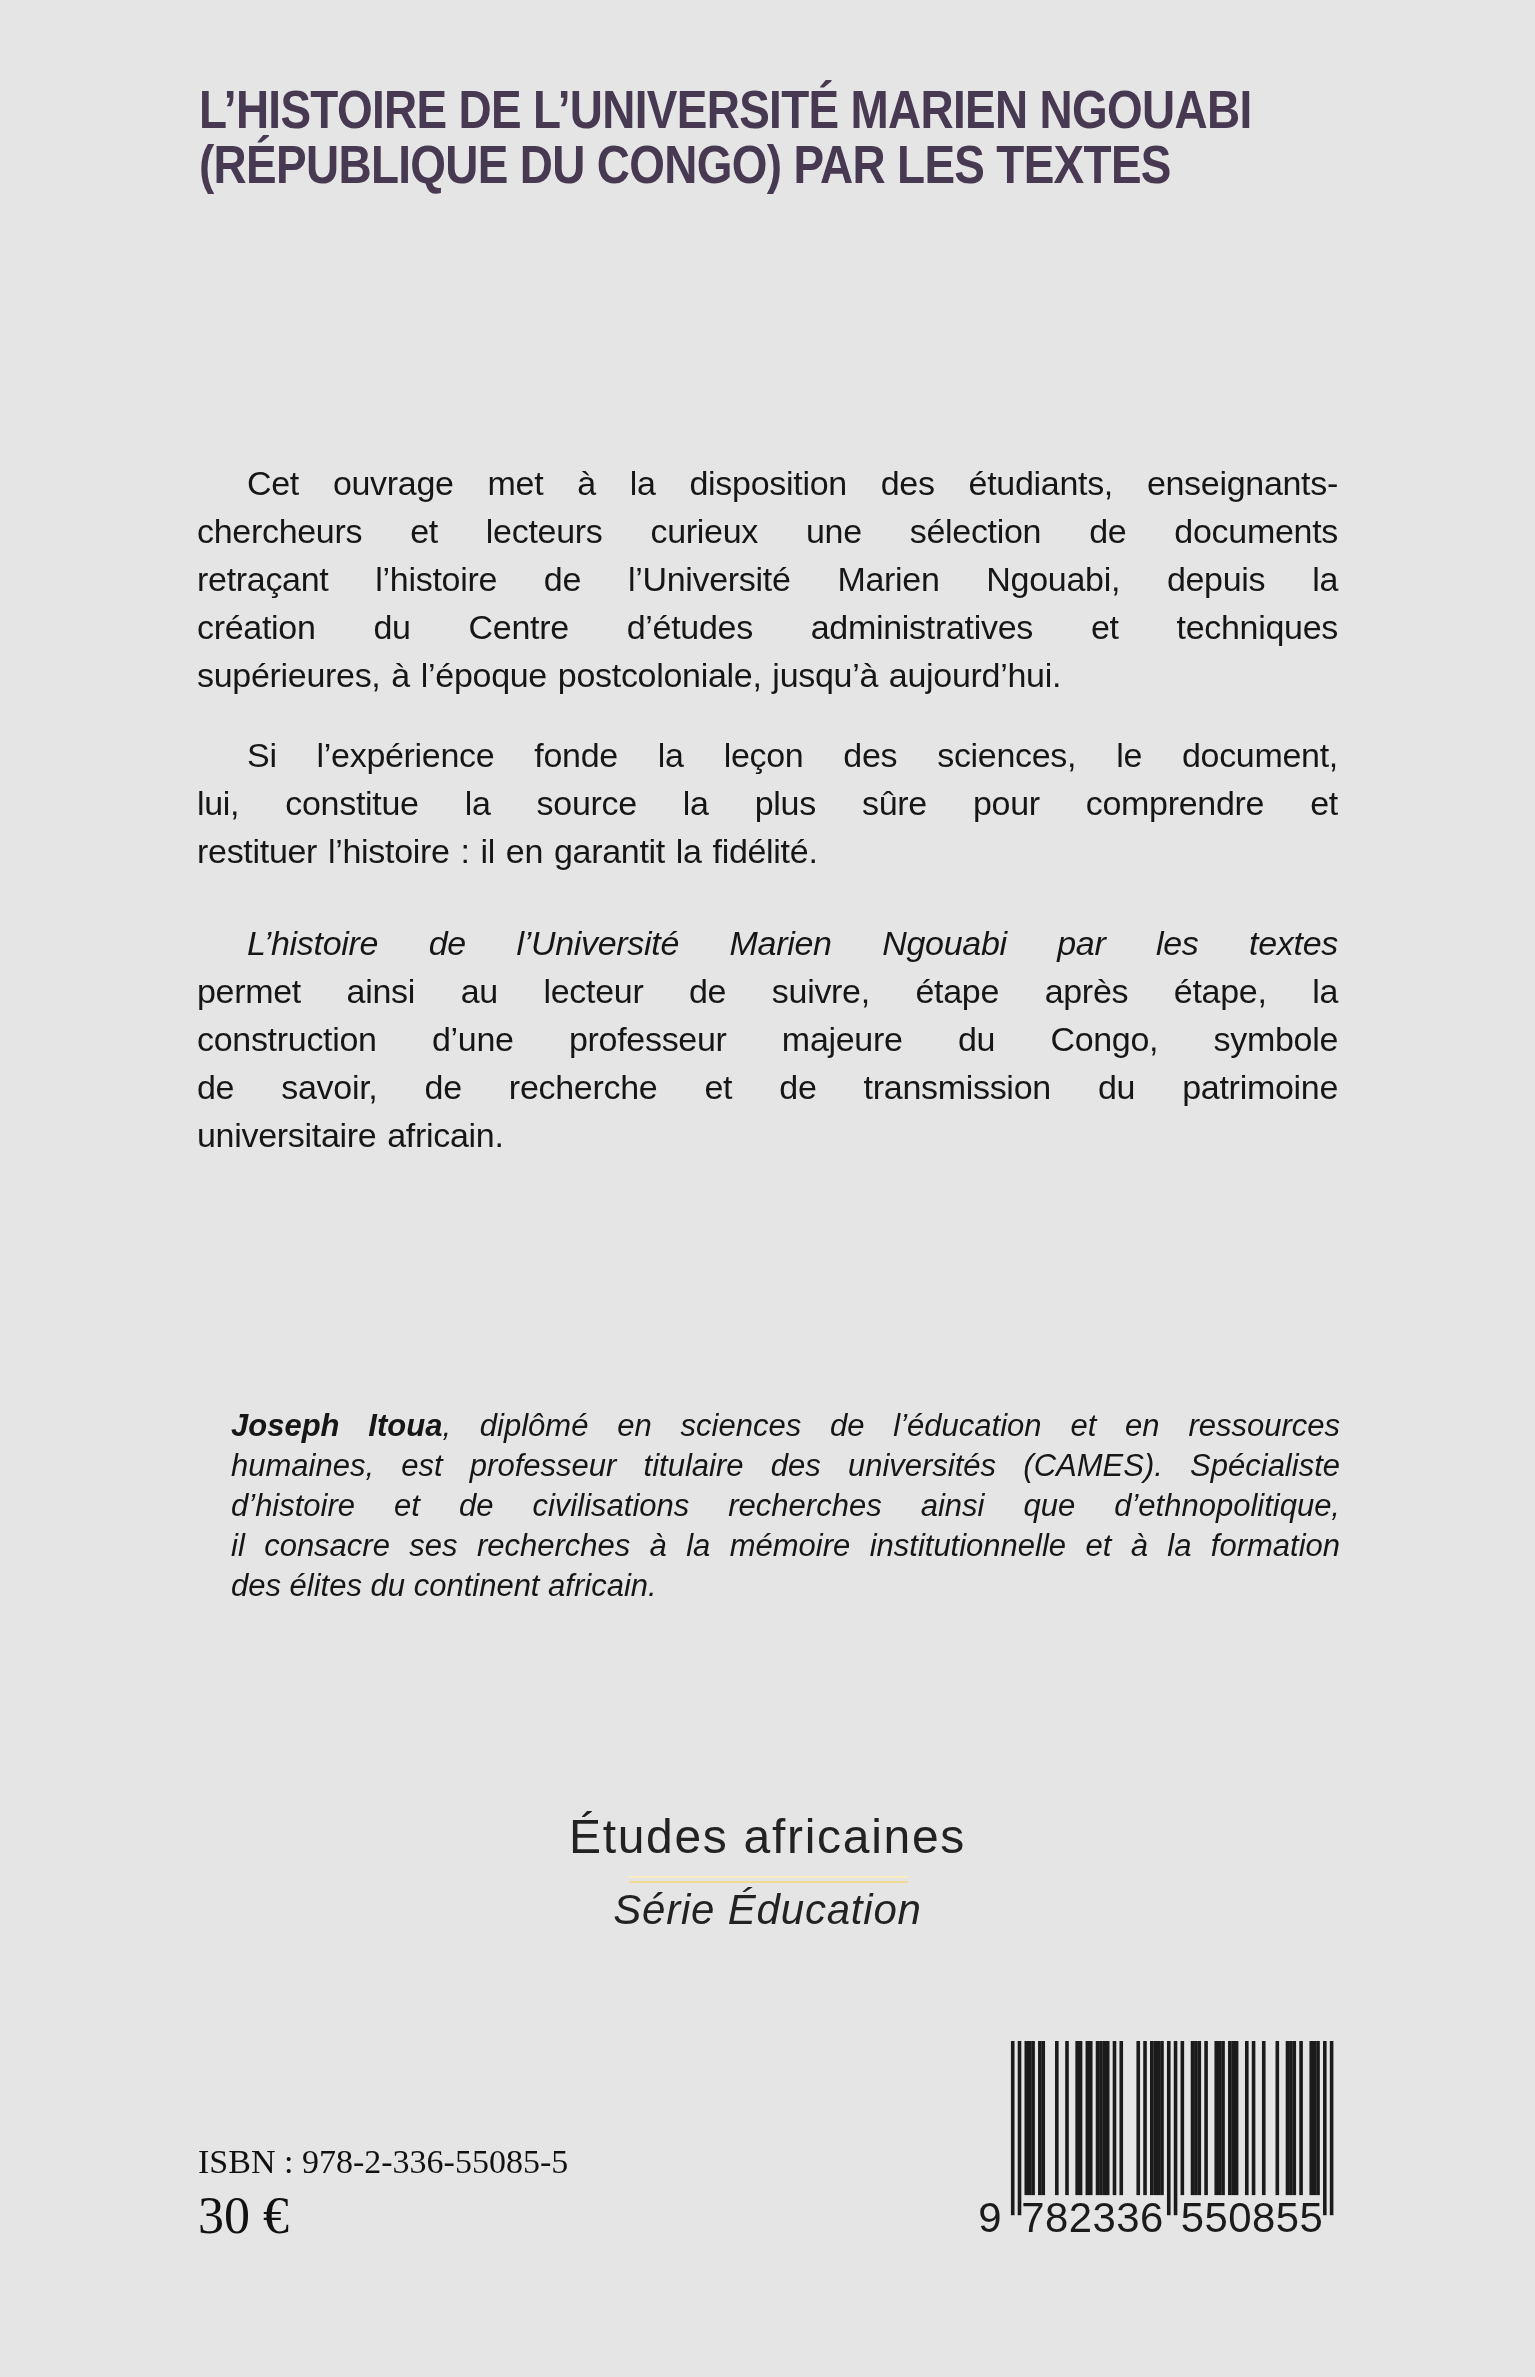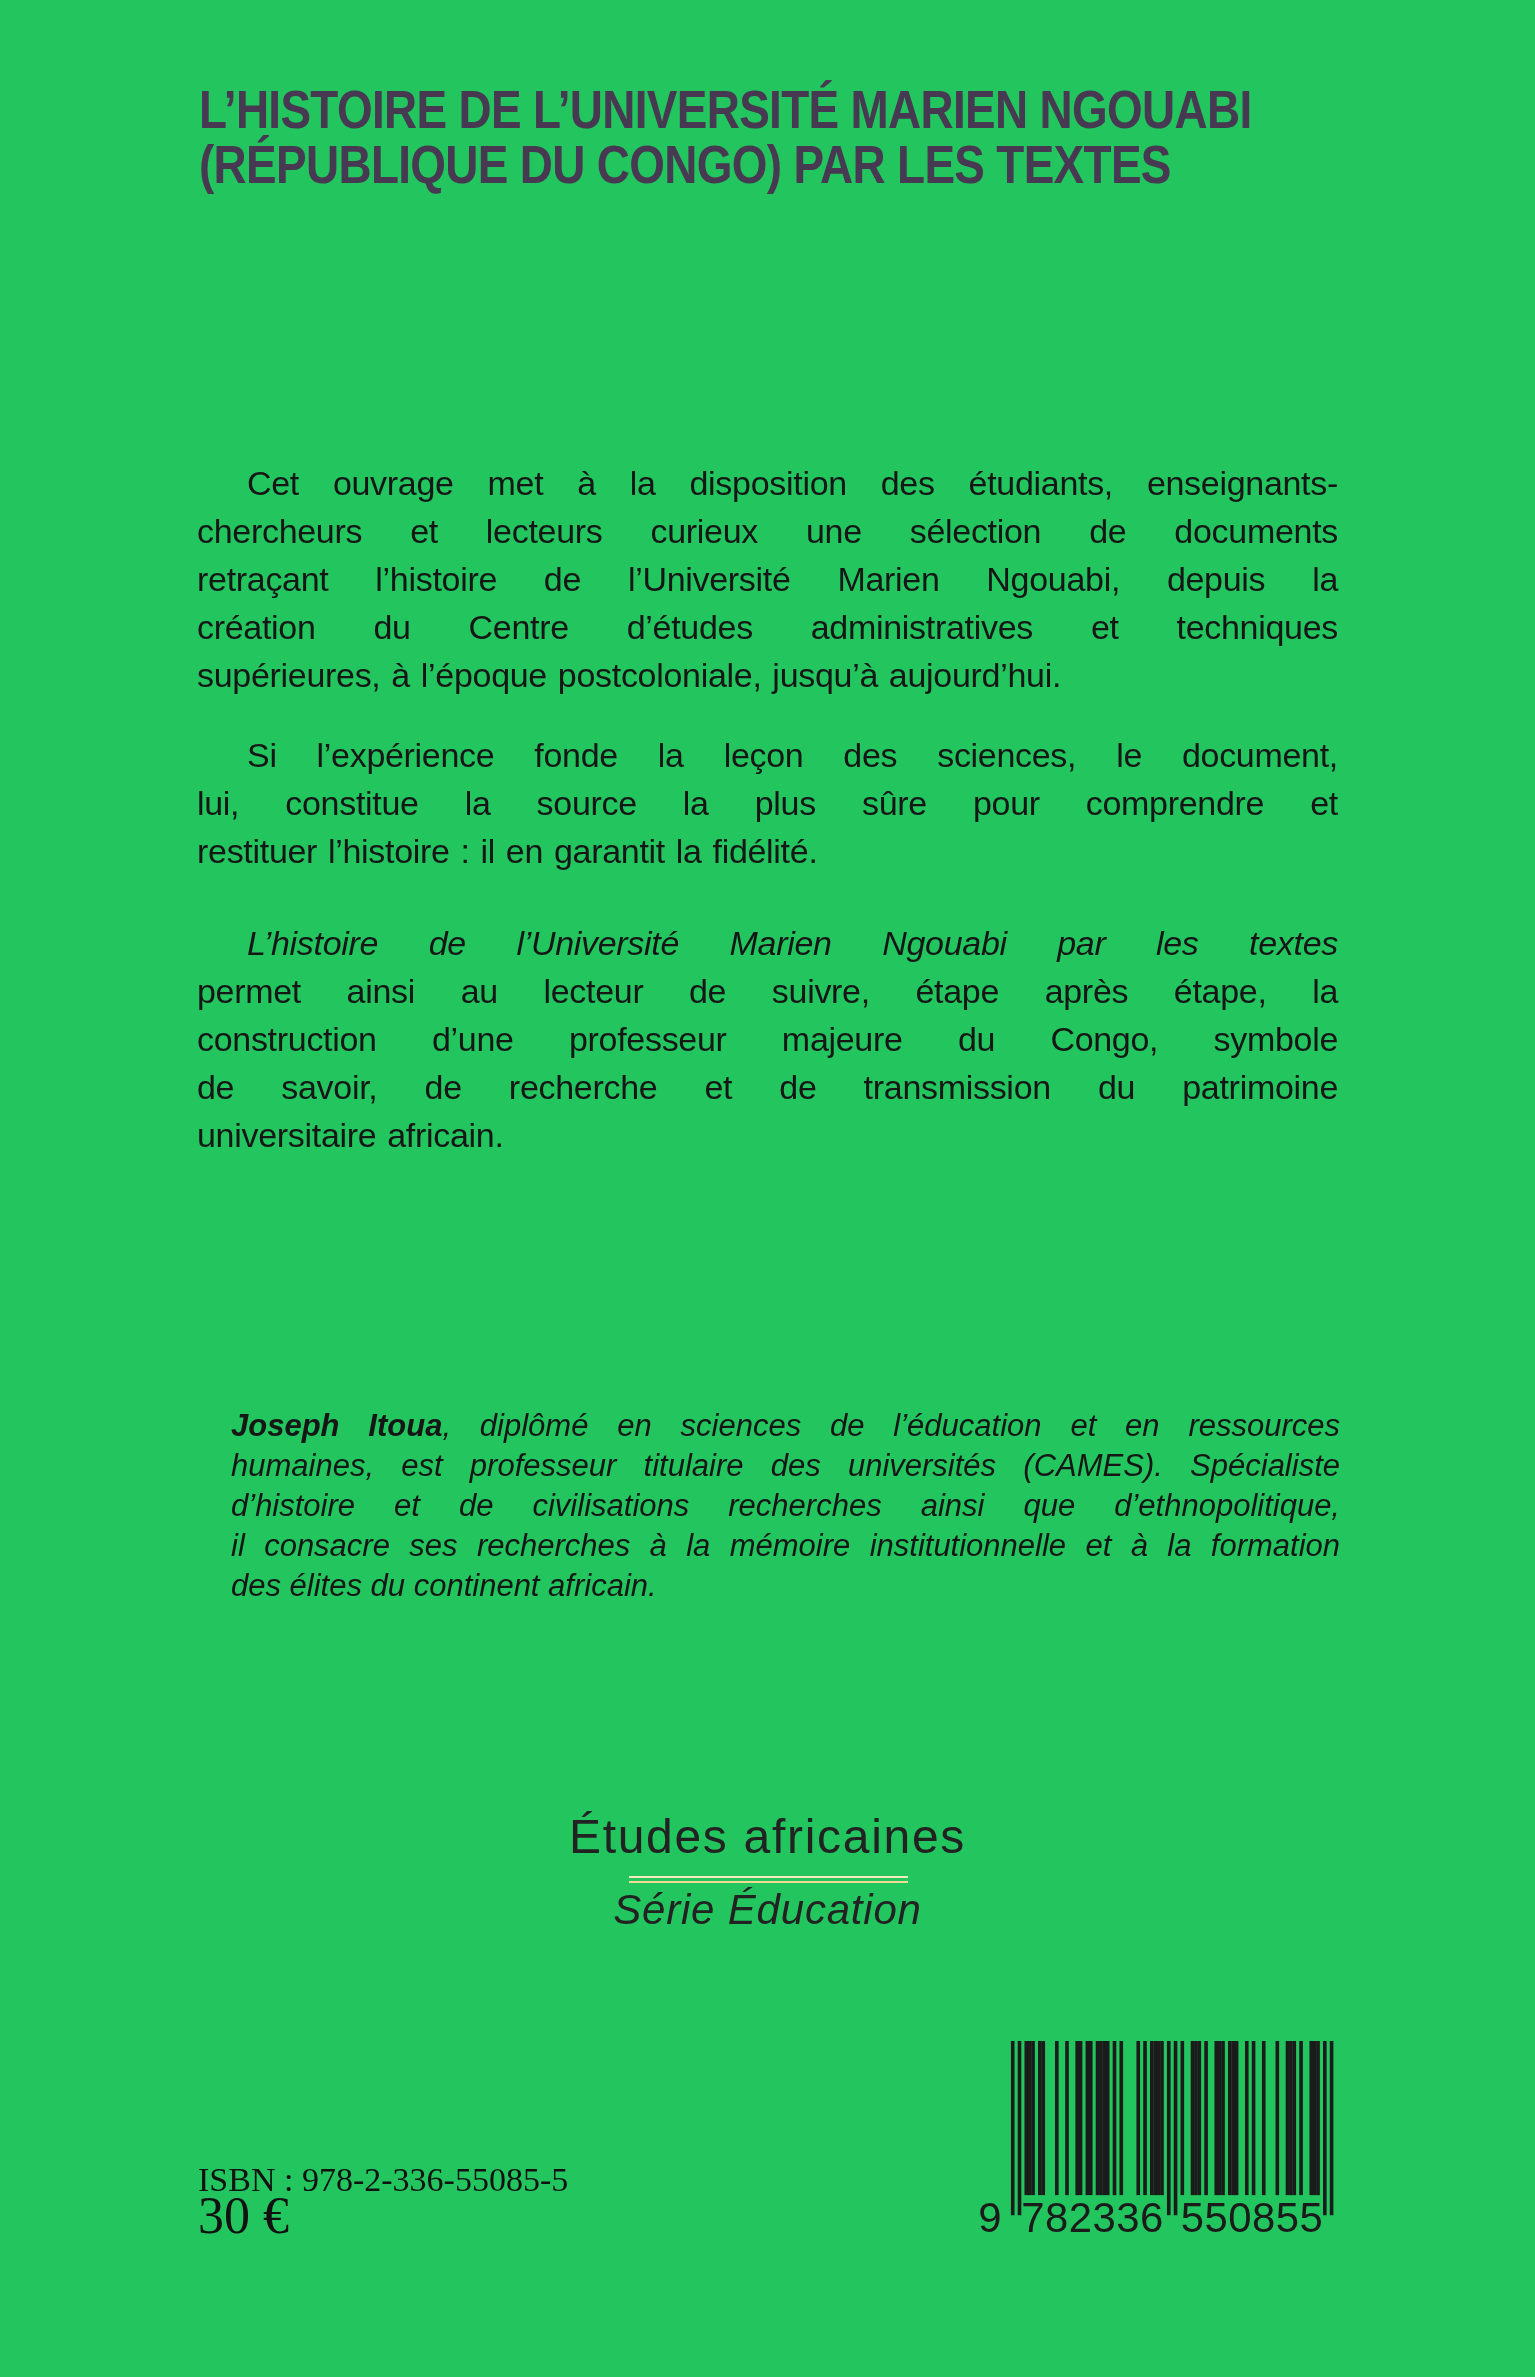--- a/index.html
+++ b/index.html
@@ -3,21 +3,21 @@
 <meta charset="utf-8">
 <style>
   html,body{margin:0;padding:0;background:#ffffff;}
   body{
     position:relative;
     width:1535px;height:2377px;
     overflow:hidden;
     font-family:"Liberation Sans",sans-serif;
     color:#161616;
   }
-  .cover{position:absolute;inset:0;background:#22c55e;}
+  .cover{position:absolute;inset:0;background:#e5e5e5;}
 
   
   .title{
     position:absolute;left:199px;top:82px;
     font-weight:bold;font-size:54px;line-height:55px;
     letter-spacing:-0.8px;white-space:nowrap;
     transform:scaleX(0.85);transform-origin:left top;
   }
 
   
@@ -54,21 +54,21 @@
     border-top:2.5px solid #f6ecc0;border-bottom:2.5px solid #eedc95;
   }
   .series-subtitle{
     position:absolute;left:0;top:1886px;width:100%;
     text-align:center;font-style:italic;font-size:42px;letter-spacing:0.8px;color:#222222;
   }
 
   
   .isbn{
     position:absolute;left:198px;top:2143px;
-    font-family:"Liberation Serif",serif;font-size:34px;color:#111111;margin-top:18px;
+    font-family:"Liberation Serif",serif;font-size:34px;color:#111111;
   }
   .price{
     position:absolute;left:198px;top:2186px;
     font-family:"Liberation Serif",serif;font-size:52px;color:#111111;
   }
   .barcode{position:absolute;left:973px;top:2041px;}
   .barcode text{font-family:"Liberation Sans",sans-serif;}
 </style>
 </head>
 <body>

